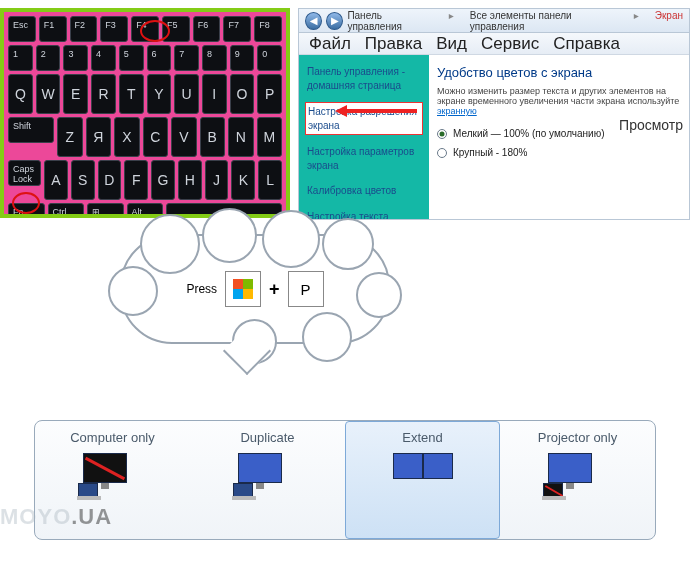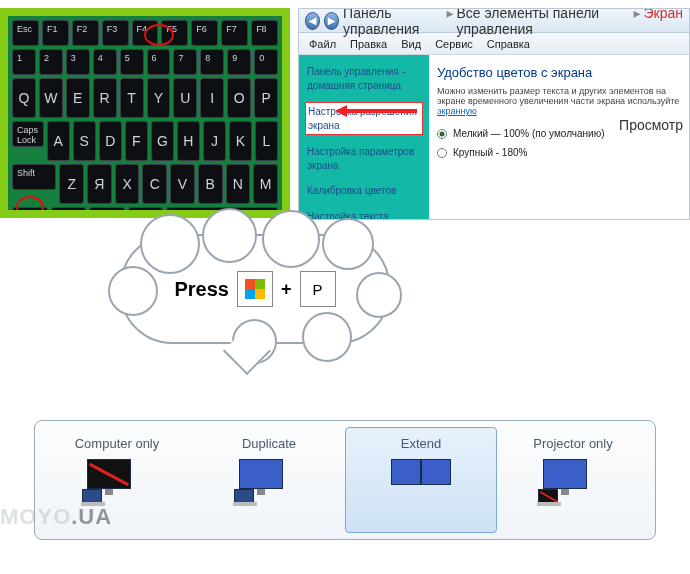--- a/index.html
+++ b/index.html
@@ -1,38 +1,38 @@
 <!DOCTYPE html>
 <html><head>
 <meta charset="utf-8">
 <style>
 *{box-sizing:border-box;margin:0;padding:0;font-family:"Segoe UI",Tahoma,sans-serif}
 body{width:690px;height:574px;background:#fff;position:relative}
 
 
-.kb{position:absolute;left:0;top:8px;width:290px;height:210px;background:#15803d;border:8px solid #84cc16;overflow:hidden}
+.kb{position:absolute;left:0;top:8px;width:290px;height:210px;background:#ec4899;border:4px solid #84cc16;overflow:hidden}
 .kb-inner{padding:4px}
 .krow{display:flex;gap:3px;margin-bottom:3px}
 .key{background:#0d0f13;color:#cfd4dc;font-size:9px;display:flex;align-items:flex-start;justify-content:flex-start;padding:3px 4px;border-radius:3px;border:1px solid #3a3f4a;height:26px;flex:1}
 .key.big{height:40px;font-size:14px;align-items:center;justify-content:center;flex:1.2}
 .key.wide{flex:2}
 .key.wider{flex:2.8}
 .ring{border:2px solid #d11;border-radius:50%;position:absolute}
 .ring1{width:30px;height:22px;left:136px;top:8px}
 .ring2{width:28px;height:22px;left:8px;top:180px}
 
 
 .cp{position:absolute;left:298px;top:8px;width:392px;height:212px;background:#fff;border:1px solid #b9c7d6;overflow:hidden;font-size:11px}
 .cp-top{height:24px;background:linear-gradient(#eef4fb,#dce7f3);display:flex;align-items:center;gap:4px;padding:0 6px;border-bottom:1px solid #b9c7d6}
 .navbtn{width:18px;height:18px;border-radius:50%;background:linear-gradient(#8fb8e8,#3d6fa3);color:#fff;font-size:10px;display:flex;align-items:center;justify-content:center;border:1px solid #2a578a}
-.crumb{font-size:14px;color:#333;display:flex;gap:3px}
+.crumb{font-size:10px;color:#333;display:flex;gap:16px}
 .crumb .sep{color:#888}
 .crumb .act{color:#c33}
 .cp-menu{height:22px;background:linear-gradient(#f5f8fc,#e6edf5);display:flex;gap:14px;padding:0 10px;align-items:center;border-bottom:1px solid #cfd8e3}
-.cp-menu span{font-size:11px;color:#222}
+.cp-menu span{font-size:17px;color:#222}
 .cp-body{display:flex;height:166px}
 .cp-side{width:130px;background:#14b8a6;padding:8px 6px;font-size:10px;color:#1a4b8c;line-height:1.35}
 .cp-side .blk{margin-bottom:8px;padding:2px}
 .cp-side .hl{background:#fff;border:1px solid #e33;padding:2px}
 .cp-main{flex:1;padding:10px 8px;position:relative}
 .cp-main h3{color:#003a88;font-size:13px;font-weight:normal;margin-bottom:6px}
 .cp-main .desc{font-size:9px;color:#444;margin-bottom:12px}
 .cp-main .desc a{color:#0066cc;text-decoration:underline}
 .radio-row{display:flex;align-items:center;gap:6px;font-size:10px;color:#222;margin:8px 0}
 .rdot{width:10px;height:10px;border-radius:50%;border:1px solid #6a7a8a;display:inline-block;position:relative}
@@ -48,32 +48,32 @@
 .bump{position:absolute;background:#fff;border:2px solid #9aa5b1;border-radius:50%}
 .bump.b1{width:50px;height:50px;left:-14px;top:30px}
 .bump.b2{width:60px;height:60px;left:18px;top:-22px}
 .bump.b3{width:55px;height:55px;left:80px;top:-28px}
 .bump.b4{width:58px;height:58px;left:140px;top:-26px}
 .bump.b5{width:52px;height:52px;left:200px;top:-18px}
 .bump.b6{width:46px;height:46px;right:-14px;top:36px}
 .bump.b7{width:50px;height:50px;left:180px;bottom:-20px}
 .bump.b8{width:45px;height:45px;left:110px;bottom:-22px}
 .cloud-inner{position:absolute;inset:0;display:flex;align-items:center;justify-content:center;gap:8px;z-index:2}
-.cloud-inner .press{font-weight:bold;font-size:20px}
+.cloud-inner .press{font-weight:normal;font-size:12px}
 .keycap{width:36px;height:36px;border:1px solid #888;background:#fff;display:flex;align-items:center;justify-content:center;font-size:15px}
 .winlogo{display:grid;grid-template-columns:10px 10px;grid-template-rows:10px 10px;gap:0}
 .winlogo span:nth-child(1){background:#f25022}
 .winlogo span:nth-child(2){background:#7fba00}
 .winlogo span:nth-child(3){background:#00a4ef}
 .winlogo span:nth-child(4){background:#ffb900}
 .plus{font-size:18px;font-weight:bold}
 .tail{position:absolute;left:110px;top:100px;width:34px;height:34px;border:2px solid #9aa5b1;border-top:none;border-right:none;background:#fff;transform:rotate(-45deg);z-index:1}
 
 
-.bar{position:absolute;left:34px;bottom:34px;width:622px;height:120px;border:1px solid #9ab;border-radius:8px;background:linear-gradient(#fcfdfe,#f0f4f8);display:flex;padding:6px;gap:0}
+.bar{position:absolute;left:34px;bottom:34px;width:622px;height:120px;border:1px solid #9ab;border-radius:8px;background:linear-gradient(#fcfdfe,#f0f4f8);display:flex;gap:0}
 .opt{flex:1;border:1px solid transparent;border-radius:4px;display:flex;flex-direction:column;align-items:center;padding:8px 4px;gap:8px}
 .opt.sel{background:linear-gradient(#e8f1fb,#cde1f5);border-color:#7da9d8}
 .opt .lbl{font-size:13px;color:#4a5a6a;font-weight:500}
 .mon{position:relative;width:60px;height:40px}
 .mon .scr{position:absolute;width:44px;height:30px;background:#3a5fc8;border:1px solid #1a2a4a;top:0;left:0}
 .mon .scr2{left:22px;top:6px}
 .mon .scr.black{background:#111}
 .mon .stand{position:absolute;width:8px;height:6px;background:#888;left:18px;top:30px}
 .mon .red-x{position:absolute;width:44px;height:3px;background:#d22;top:14px;left:0;transform:rotate(28deg)}
 .mon.dual .scr{width:30px;height:26px}
@@ -121,41 +121,41 @@
         <div class="key big">E</div>
         <div class="key big">R</div>
         <div class="key big">T</div>
         <div class="key big">Y</div>
         <div class="key big">U</div>
         <div class="key big">I</div>
         <div class="key big">O</div>
         <div class="key big">P</div>
       </div>
     <div class="krow">
+        <div class="key wider">Shift</div>
+        <div class="key big">Z</div>
+        <div class="key big">Я</div>
+        <div class="key big">X</div>
+        <div class="key big">C</div>
+        <div class="key big">V</div>
+        <div class="key big">B</div>
+        <div class="key big">N</div>
+        <div class="key big">M</div>
+      </div>
+    <div class="krow">
         <div class="key wide">Caps Lock</div>
         <div class="key big">A</div>
         <div class="key big">S</div>
         <div class="key big">D</div>
         <div class="key big">F</div>
         <div class="key big">G</div>
         <div class="key big">H</div>
         <div class="key big">J</div>
         <div class="key big">K</div>
         <div class="key big">L</div>
-      </div>
-    <div class="krow">
-        <div class="key wider">Shift</div>
-        <div class="key big">Z</div>
-        <div class="key big">Я</div>
-        <div class="key big">X</div>
-        <div class="key big">C</div>
-        <div class="key big">V</div>
-        <div class="key big">B</div>
-        <div class="key big">N</div>
-        <div class="key big">M</div>
       </div>
     <div class="krow">
         <div class="key">Fn</div>
         <div class="key">Ctrl</div>
         <div class="key">⊞</div>
         <div class="key">Alt</div>
         <div class="key" style="flex:4"></div>
       </div>
   </div>
 </div>

